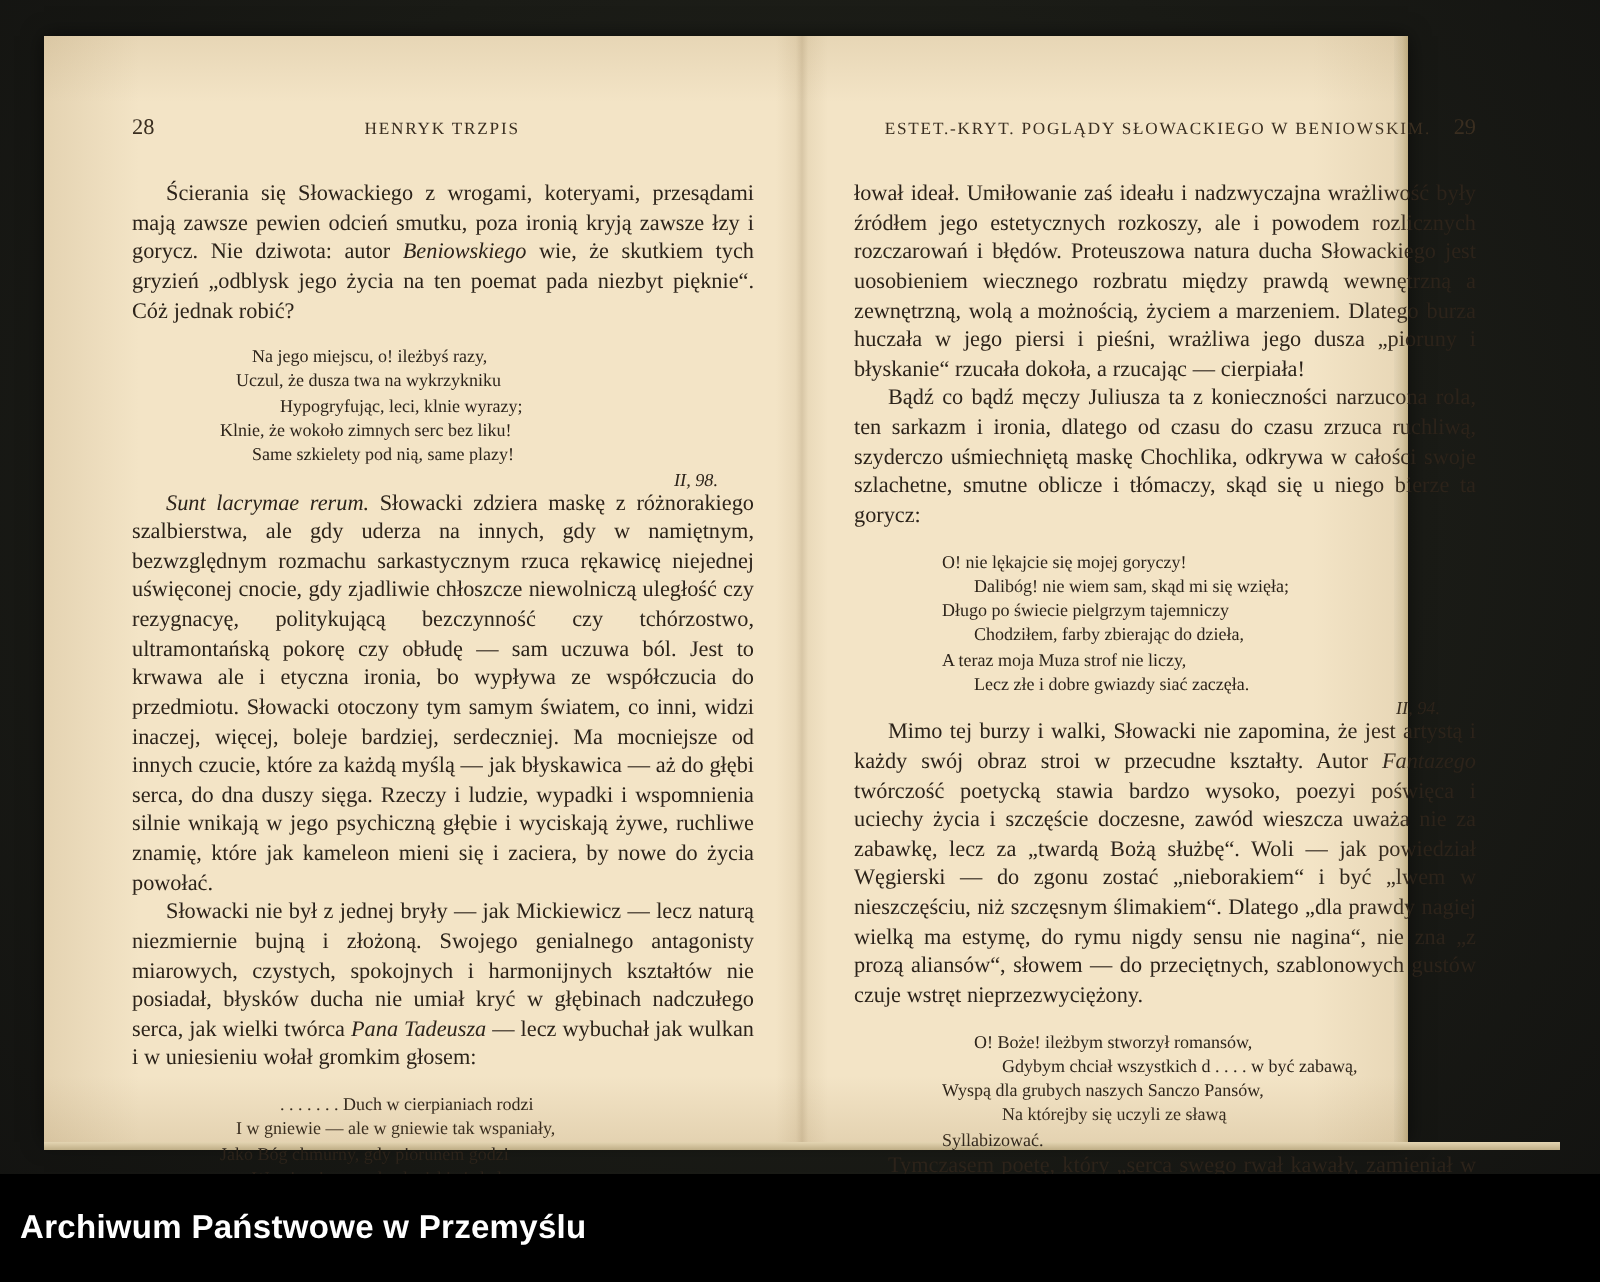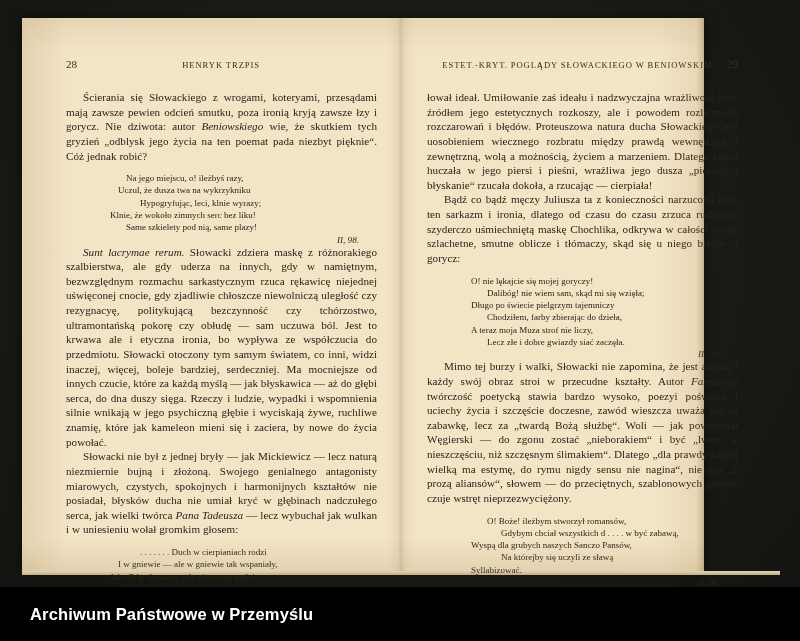--- a/index.html
+++ b/index.html
@@ -163,21 +163,20 @@
     display: flex;
     align-items: center;
   }
   #watermark .wm-text {
     color: #ffffff;
     font-family: "Liberation Sans", sans-serif;
     font-size: 16.5px;
     font-weight: bold;
     padding-left: 10px;
     letter-spacing: 0.15px;
-    margin-left: 20px;
   }
 </style>
 </head>
 <body>
 
 <div id="scan">
 
   <div id="book">
 
     <div id="gutter"></div>
@@ -245,21 +244,20 @@
 
         <p class="prose after-verse">Mimo tej burzy i walki, Słowacki nie zapomina, że jest artystą i każdy swój obraz stroi w przecudne kształty. Autor <em>Fantazego</em> twórczość poetycką stawia bardzo wysoko, poezyi poświęca i uciechy życia i szczęście doczesne, zawód wieszcza uważa nie za zabawkę, lecz za „twardą Bożą służbę“. Woli — jak powiedział Węgierski — do zgonu zostać „nieborakiem“ i być „lwem w nieszczęściu, niż szczęsnym ślimakiem“. Dlatego „dla prawdy nagiej wielką ma estymę, do rymu nigdy sensu nie nagina“, nie zna „z prozą aliansów“, słowem — do przeciętnych, szablonowych gustów czuje wstręt nieprzezwyciężony.</p>
 
         <div class="verse">
           <div class="vline i1">O! Boże! ileżbym stworzył romansów,</div>
           <div class="vline i2">Gdybym chciał wszystkich d . . . . w być zabawą,</div>
           <div class="vline">Wyspą dla grubych naszych Sanczo Pansów,</div>
           <div class="vline i2">Na którejby się uczyli ze sławą</div>
           <div class="vline">Syllabizować.</div>
         </div>
-        <div class="attrib">II, 96.</div>
 
         <p class="prose after-verse">Tymczasem poetę, który „serca swego rwał kawały, zamieniał w piorun i w twarz ludziom ciskał“, prawie zawsze spotykał los Ikara i tem złośliwsza dosięgała krytyka, im oryginalniejszych i trudniejszych do sharmonizowania dotykał tematów, im</p>
       </div>
     </div>
 
   </div>
 </div>
 
 <div id="watermark">
   <span class="wm-text">Archiwum Państwowe w Przemyślu</span>

